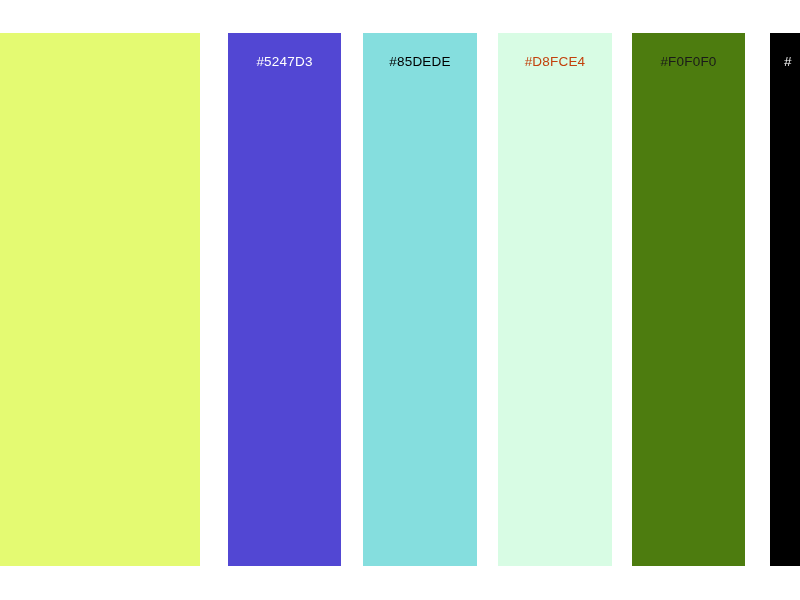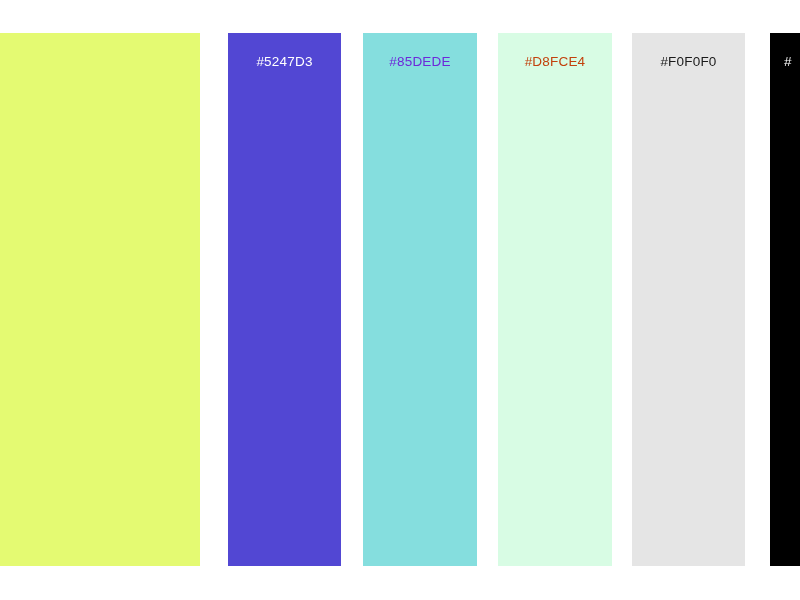--- a/index.html
+++ b/index.html
@@ -53,24 +53,24 @@
 </style>
 </head>
 <body>
 
 <div id="palette-canvas" style="width: 800px; height: 600px; background: rgb(255, 255, 255);">
     <div class="swatch" style="left: 0px; width: 200px; background: rgb(228, 250, 114);"></div>
     <div class="swatch" style="left: 228px; width: 113px; background: rgb(82, 71, 211);">
       <span class="swatch-label" style="color: rgb(255, 255, 255);">#5247D3</span>
     </div>
     <div class="swatch" style="left: 363px; width: 114px; background: rgb(133, 222, 222);">
-      <span class="swatch-label" style="color: #6d28d9;">#85DEDE</span>
+      <span class="swatch-label" style="color: #000000;">#85DEDE</span>
     </div>
     <div class="swatch" style="left: 498px; width: 114px; background: rgb(216, 252, 228);">
       <span class="swatch-label" style="color: #c2410c;">#D8FCE4</span>
     </div>
-    <div class="swatch" style="left: 632px; width: 113px; background: #e5e5e5;">
+    <div class="swatch" style="left: 632px; width: 113px; background: #4d7c0f;">
       <span class="swatch-label" style="color: rgb(26, 26, 26);">#F0F0F0</span>
     </div>
     <div class="swatch" style="left: 770px; width: 30px; background: rgb(0, 0, 0);">
       <span class="swatch-label clip-right" style="color: rgb(255, 255, 255);">#</span>
     </div>
   </div>
 
 </body></html>

